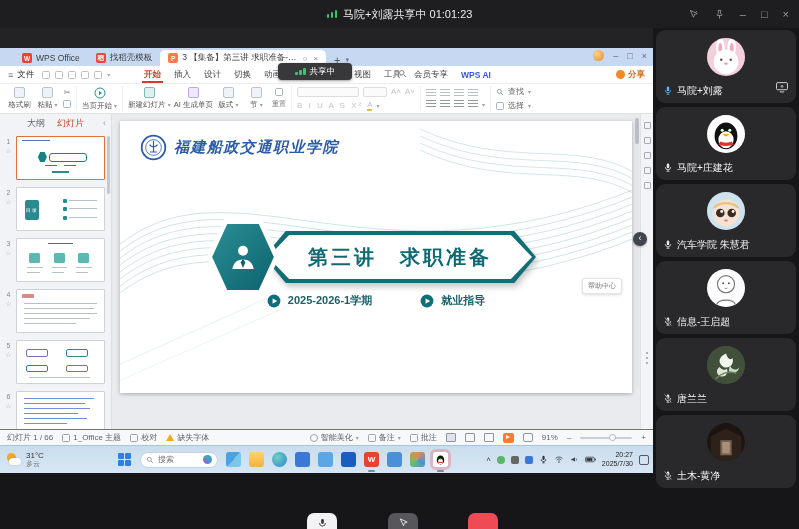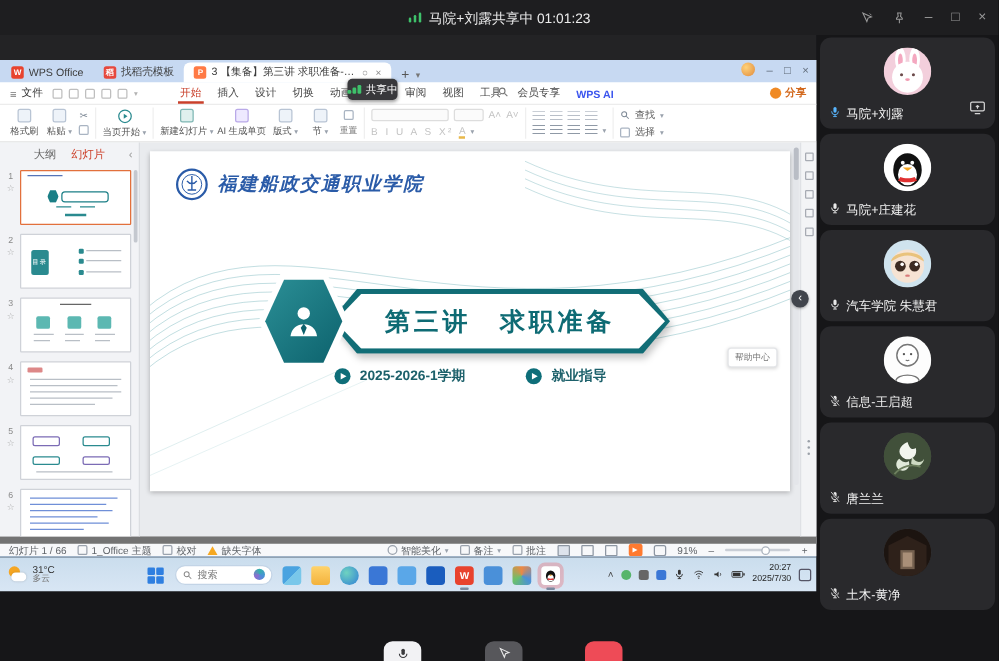--- a/index.html
+++ b/index.html
@@ -14,38 +14,38 @@
   .sig i{display:block;width:2.5px;background:#3ec16a;border-radius:1px}
   .topctl{position:absolute;right:10px;top:0;height:28px;display:flex;align-items:center;gap:15px;color:#9b9b9b;font-size:11px}
   .topctl svg{display:block}
   .tglyph{font-size:11px;line-height:1;cursor:default}
 
   
   .share{position:absolute;left:0;top:28px;width:653px;height:445px;background:#232325}
   .wps{position:absolute;left:0;top:20px;width:653px;height:397px;background:#fff}
 
   
-  .tabbar{height:18px;background:#c7d9f2;display:flex;align-items:flex-end;padding-left:1px;position:relative}
+  .tabbar{height:18px;background:#c7d9f2;display:flex;align-items:flex-end;padding-left:14px;position:relative}
   .ftab{height:16px;display:flex;align-items:center;gap:4px;padding:0 8px;font-size:8.5px;color:#3c3c3c;border-radius:5px 5px 0 0}
   .ftab.on{background:#fff}
   .ti{width:10px;height:10px;border-radius:2px;color:#fff;font-size:6.5px;font-weight:bold;
       display:flex;align-items:center;justify-content:center;flex:none}
   .tcl{color:#8a8a8a;font-size:8px;margin-left:2px}
   .newtab{margin-left:8px;color:#555;font-size:11px;display:flex;gap:5px;align-items:center}
   .winctl{position:absolute;right:6px;top:2px;display:flex;align-items:center;gap:9px;color:#5f6a78;font-size:9px}
   .uav{width:11px;height:11px;border-radius:50%;background:radial-gradient(circle at 35% 35%,#ffd27a,#e08a3c)}
 
   
   .ribbonrow{height:18px;background:#fff;border-bottom:1px solid #ececec;display:flex;align-items:center;position:relative;font-size:8.5px;color:#454545}
   .fmenu{display:flex;align-items:center;gap:4px;margin-left:8px;font-size:8.5px;color:#333}
   .qi{width:8px;height:8px;border:1px solid #a9a9a9;border-radius:1.5px;display:inline-block}
   .qrow{display:flex;gap:5px;margin-left:8px;align-items:center;opacity:.75}
   .rtabs{position:absolute;left:142px;display:flex;gap:9px;align-items:center;height:100%}
   .rtab{height:100%;display:flex;align-items:center;padding:0 2px;white-space:nowrap}
-  .rtab.on{color:#c9402b;font-weight:normal;box-shadow:inset 0 -2px 0 #c9402b}
+  .rtab.on{color:#c9402b;font-weight:bold;box-shadow:inset 0 -2px 0 #c9402b}
   .rtab.ai{color:#3b55ee;font-weight:bold}
   .rsearch{position:absolute;left:398px}
   .sharebtn{position:absolute;right:8px;display:flex;align-items:center;gap:3px;color:#d2691e;font-weight:bold}
   .sharebtn i{width:9px;height:9px;border-radius:50%;background:#f08a24;display:inline-block}
 
   
   .toolbar{height:30px;background:#fff;border-bottom:1px solid #e2e2e2;display:flex;align-items:stretch;padding:2px 2px}
   .tgroup{display:flex;align-items:center;gap:3px;padding:0 5px;border-right:1px solid #efefef}
   .bigbtn{display:flex;flex-direction:column;align-items:center;justify-content:center;gap:2px;
           font-size:7.5px;color:#555;min-width:25px;white-space:nowrap}
@@ -123,21 +123,21 @@
            box-shadow:0 1px 3px rgba(0,0,0,.15);font-size:7px;color:#777;padding:2px 5px}
   .rightstrip{width:13px;background:#f3f4f6;border-left:1px solid #dfe1e5;flex:none;position:relative;
               display:flex;flex-direction:column;align-items:center;gap:8px;padding-top:8px}
   .si{width:7px;height:7px;border:1px solid #a7abb3;border-radius:1px}
   .handle{position:absolute;left:-8px;top:118px;width:14px;height:14px;background:#41454d;border-radius:50%;
           color:#fff;font-size:9px;line-height:13px;text-align:center;box-shadow:0 1px 2px rgba(0,0,0,.3)}
   .dots3{position:absolute;left:5px;top:238px;display:flex;flex-direction:column;gap:3px}
   .dots3 i{width:2px;height:2px;border-radius:50%;background:#9aa0a8}
 
   
-  .statusbar{height:16px;background:#f7f8fa;border-top:6px solid #737373;display:flex;align-items:center;
+  .statusbar{height:16px;background:#f7f8fa;border-top:1px solid #737373;display:flex;align-items:center;
              font-size:8px;color:#5f6368;padding:0 7px;gap:9px;white-space:nowrap}
   .sbi{width:8px;height:8px;border:1px solid #9aa2ad;border-radius:1.5px;display:inline-block;vertical-align:-1px}
   .warn{width:0;height:0;border-left:4px solid transparent;border-right:4px solid transparent;border-bottom:7px solid #f6a821;display:inline-block}
   .sgrow{flex:1}
   .sbitem{display:flex;align-items:center;gap:3px}
   .vicon{width:10px;height:9px;border:1px solid #8d96a2;border-radius:1px}
   .vicon.on{background:#dde3ec}
   .playbtn{width:11px;height:10px;background:#ff7a2f;border-radius:2px;position:relative}
   .playbtn:after{content:"";position:absolute;left:3.5px;top:2.5px;border-left:4px solid #fff;border-top:2.5px solid transparent;border-bottom:2.5px solid transparent}
   .slider{width:52px;height:2px;background:#c9ced6;border-radius:1px;position:relative}
@@ -146,38 +146,38 @@
   
   .taskbar{position:absolute;left:0;top:417px;width:653px;height:28px;
            background:linear-gradient(#cadded,#d8e6f4);border-top:1px solid #aac4de;display:flex;align-items:center}
   .weather{display:flex;align-items:center;gap:4px;margin-left:6px}
   .wicon{width:16px;height:14px;position:relative}
   .wicon .sun{position:absolute;left:1px;top:0;width:9px;height:9px;border-radius:50%;background:#f5a623}
   .wicon .cld{position:absolute;left:3px;top:5px;width:12px;height:7px;border-radius:5px;background:#fff;box-shadow:0 0 2px rgba(0,0,0,.2)}
   .wtxt{display:flex;flex-direction:column;line-height:8px}
   .wtemp{font-size:8px;color:#333}
   .wdesc{font-size:7px;color:#777}
-  .tbcenter{position:absolute;left:118px;display:flex;align-items:flex-end;gap:8px}
+  .tbcenter{position:absolute;left:118px;display:flex;align-items:center;gap:8px}
   .startbtn{width:14px;height:14px;display:grid;grid-template-columns:6px 6px;grid-template-rows:6px 6px;gap:1px}
   .startbtn i{background:#2f7fe0;border-radius:1px}
   .searchpill{width:78px;height:16px;background:#fff;border-radius:8px;border:1px solid #c3d4e6;
               display:flex;align-items:center;gap:4px;padding:0 5px}
   .searchpill input{border:none;outline:none;width:40px;font-size:8px;color:#666;background:transparent;font-family:inherit}
   .bingdot{width:9px;height:9px;border-radius:50%;background:conic-gradient(#35b0ab,#4a90d9,#8e6bd0,#35b0ab);margin-left:auto}
   .app{width:15px;height:15px;border-radius:3px;position:relative;flex:none}
   .underl:after{content:"";position:absolute;left:4px;bottom:-4.5px;width:7px;height:2px;border-radius:1px;background:#7a8aa0}
   .hl{box-shadow:0 0 0 3px rgba(235,100,110,.35);background:#fff}
   .tbright{position:absolute;right:4px;display:flex;align-items:center;gap:6px}
   .trayi{display:block}
   .clock{display:flex;flex-direction:column;align-items:flex-end;font-size:7px;line-height:8.5px;color:#222}
   .bell{width:10px;height:10px;border:1px solid #556;border-radius:2px}
 
   
   .badge{position:absolute;left:278px;top:63px;height:17px;background:#38383b;border-radius:4px;z-index:30;
-         display:flex;align-items:center;gap:4px;padding:0 0;color:#fff;font-size:8.5px;box-shadow:0 1px 3px rgba(0,0,0,.4)}
+         display:flex;align-items:center;gap:4px;padding:0 17px;color:#fff;font-size:8.5px;box-shadow:0 1px 3px rgba(0,0,0,.4)}
 
   
   .ppanel{position:absolute;left:656px;top:30px;width:140px;display:flex;flex-direction:column;gap:4px}
   .tile{height:73px;background:#29292c;border-radius:9px;position:relative;flex:none}
   .av{position:absolute;left:50%;top:8px;transform:translateX(-50%);width:38px;height:38px;border-radius:50%;overflow:hidden;background:#444}
   .av svg{display:block;width:100%;height:100%}
   .pname{position:absolute;left:7px;bottom:5px;display:flex;align-items:center;gap:4px;color:#f2f2f2;font-size:10px;white-space:nowrap}
   .pname svg{flex:none}
   .pshare{position:absolute;right:7px;bottom:6px}
 

